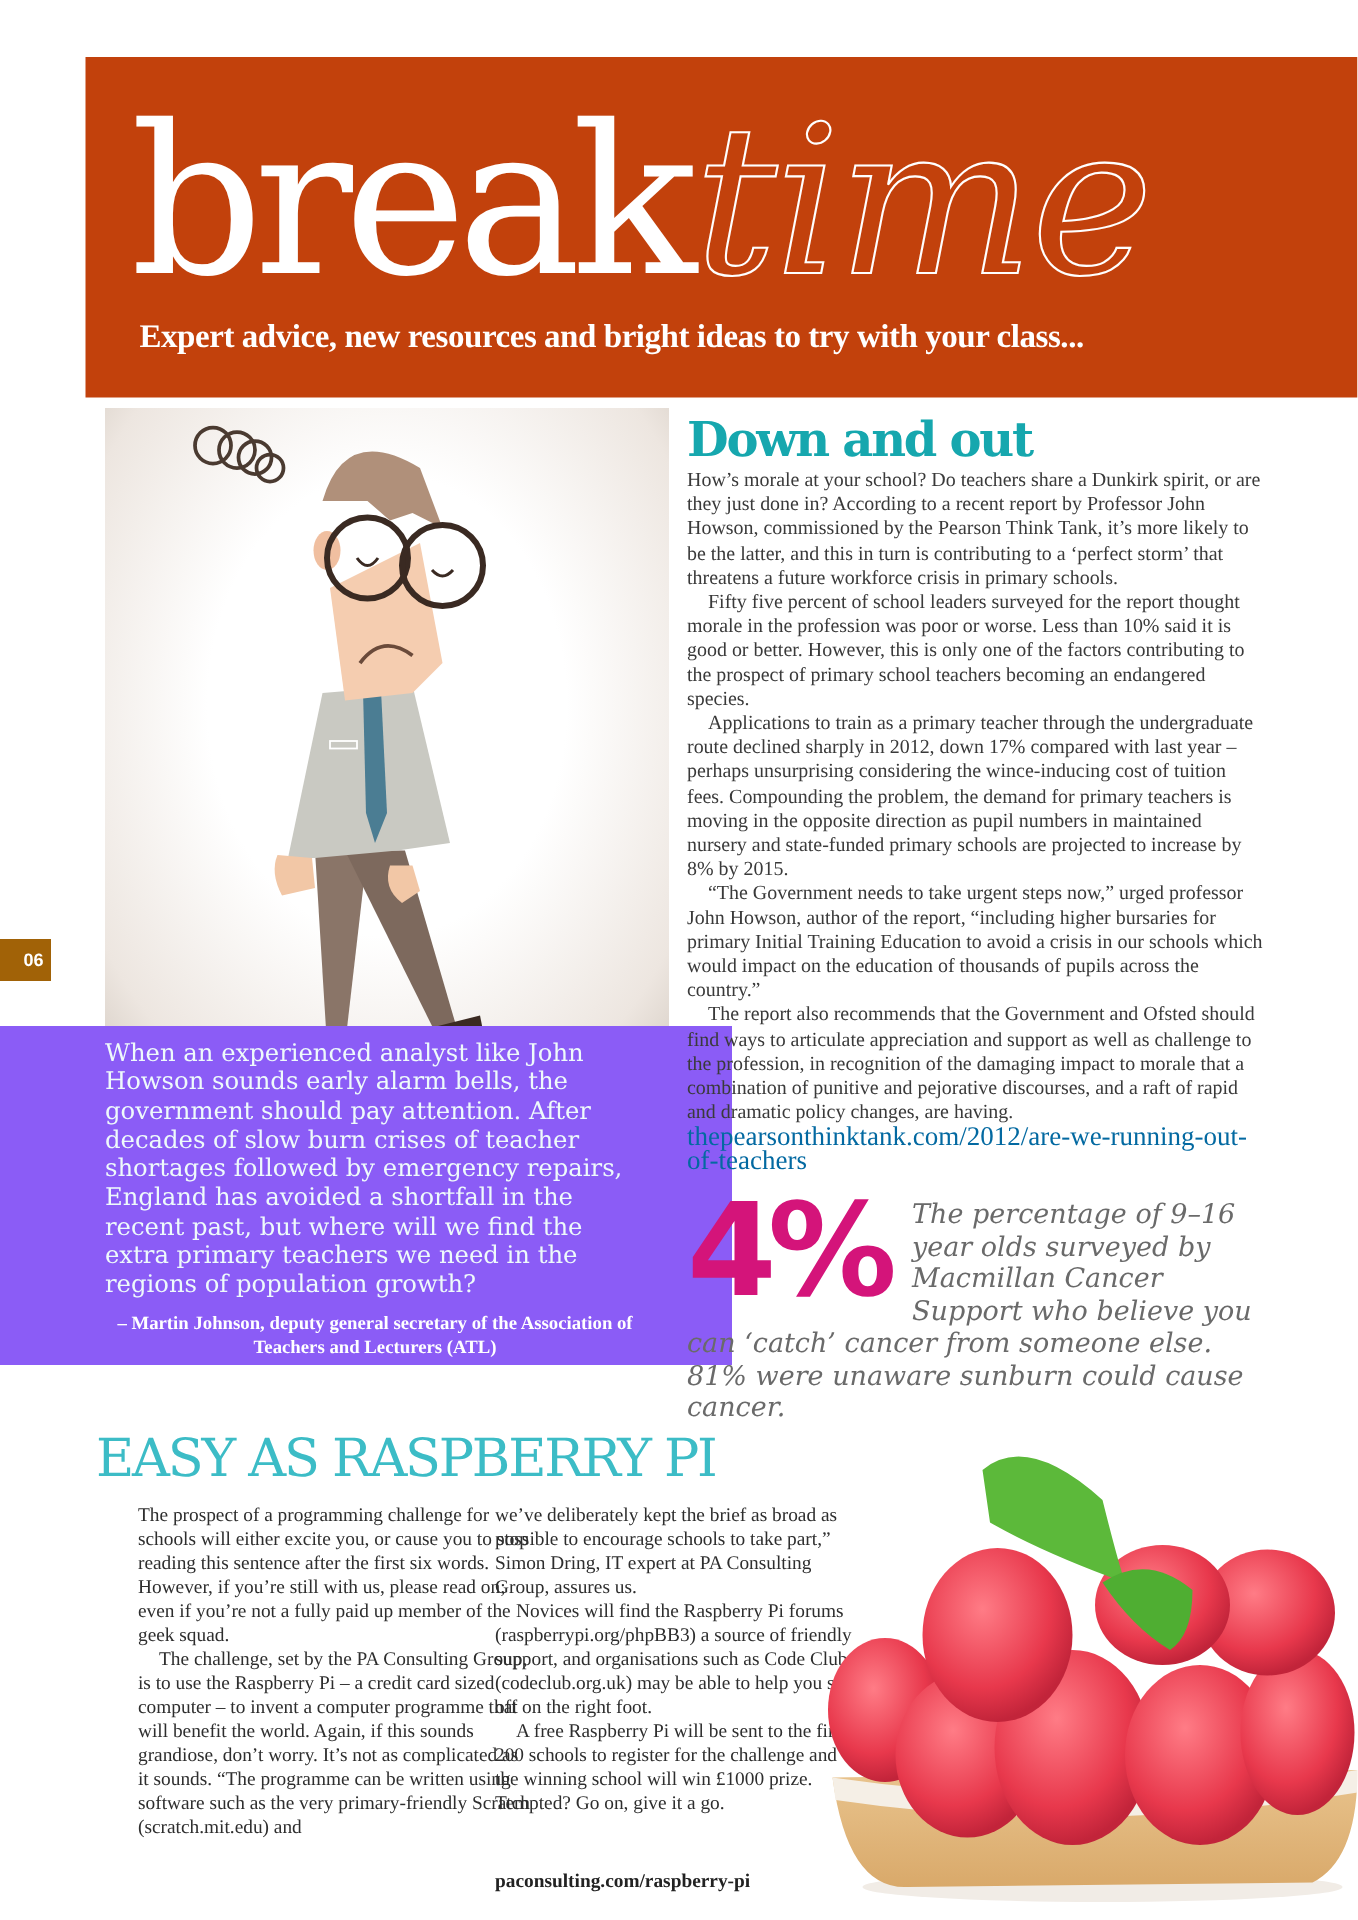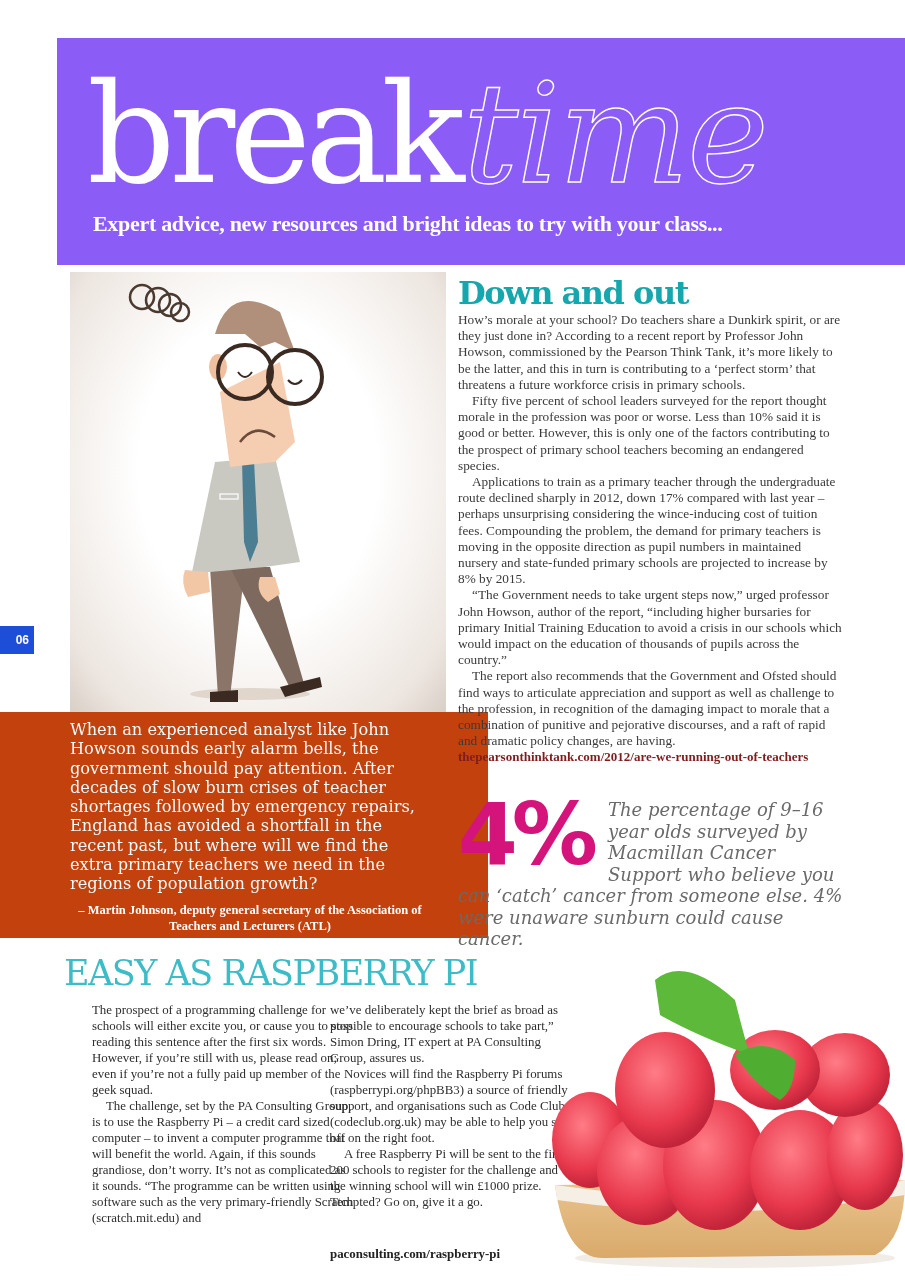--- a/index.html
+++ b/index.html
@@ -1,37 +1,37 @@
 <!DOCTYPE html>
 <html><head>
 <meta charset="utf-8">
 <style>
   * { box-sizing: border-box; margin: 0; padding: 0; }
   html, body { width: 905px; height: 1280px; background: #ffffff; overflow: hidden; }
   body { position: relative; font-family: "DejaVu Serif", serif; color: #3a3a3a; }
 
-  .banner { position: absolute; left: 57px; top: 38px; width: 848px; height: 227px; background: #8b5cf6; }
+  .banner { position: absolute; left: 57px; top: 38px; width: 848px; height: 227px; background: #c2410c; }
   .banner-title { position: absolute; left: 30px; top: 28px; font-family: "DejaVu Serif", serif; color: #fff; font-size: 138px; line-height: 1; letter-spacing: -6px; white-space: nowrap; }
   .banner-title .b { font-weight: 300; -webkit-text-stroke: 0px; }
   .banner-title .t { font-style: italic; font-weight: 100; color: transparent; -webkit-text-stroke: 1.4px #fff; letter-spacing: -2px; margin-left: 4px; }
   .banner-sub { position: absolute; left: 36px; top: 173px; color: #fff; font-family: "Liberation Serif", serif; font-weight: bold; font-size: 22px; letter-spacing: -0.3px; }
 
   .illustration { position: absolute; left: 70px; top: 272px; width: 376px; height: 440px; background: radial-gradient(ellipse at 50% 45%, #ffffff 45%, #ede6e0 85%, #d8cfc6 100%); overflow: hidden; }
 
-  .quote-box { position: absolute; left: 0; top: 712px; width: 488px; height: 226px; background: #c2410c; }
+  .quote-box { position: absolute; left: 0; top: 684px; width: 488px; height: 226px; background: #8b5cf6; }
   .quote-text { position: absolute; left: 70px; top: 8px; width: 360px; color: #eefafb; font-family: "DejaVu Serif", serif; font-weight: 300; font-size: 16.2px; line-height: 19.3px; }
   .quote-attr { position: absolute; left: 70px; top: 190px; width: 360px; color: #ffffff; font-family: "Liberation Serif", serif; font-weight: bold; font-size: 12.5px; line-height: 16px; text-align: center; }
 
-  .page-num { position: absolute; left: 0; top: 626px; width: 34px; height: 28px; background: #1d4ed8; color: #fff; font-family: "Liberation Sans", sans-serif; font-weight: bold; font-size: 12px; text-align: right; padding-right: 5px; line-height: 28px; }
+  .page-num { position: absolute; left: 0; top: 626px; width: 34px; height: 28px; background: #a16207; color: #fff; font-family: "Liberation Sans", sans-serif; font-weight: bold; font-size: 12px; text-align: right; padding-right: 5px; line-height: 28px; }
 
   .article { position: absolute; left: 458px; top: 274px; width: 385px; }
   .article h1 { font-family: "DejaVu Serif", serif; font-weight: bold; font-size: 32px; color: #16a7ae; letter-spacing: -1.5px; line-height: 38px; }
   .article p { font-family: "Liberation Serif", serif; font-size: 13.3px; line-height: 16.2px; color: #3a3a3a; }
   .article p.indent { text-indent: 14px; }
-  .article .link { font-family: "Liberation Serif", serif; font-weight: bold; font-size: 13px; color: #7f1d1d; line-height: 16px; }
+  .article .link { font-family: "Liberation Serif", serif; font-weight: normal; font-size: 18px; color: #0369a1; line-height: 16px; }
 
   .stat { position: absolute; left: 458px; top: 795px; width: 390px; }
   .stat-num { float: left; font-family: "DejaVu Sans", sans-serif; font-weight: bold; font-size: 86px; line-height: 74px; color: #d4147a; letter-spacing: -6px; margin-right: 16px; margin-top: 2px; }
   .stat-text { font-family: "DejaVu Serif", serif; font-style: italic; font-weight: 300; font-size: 18px; line-height: 21.5px; color: #6a6a6a; padding-top: 4px; }
 
   .section2-title { position: absolute; left: 64px; top: 953px; font-family: "DejaVu Serif", serif; font-weight: 200; font-size: 35px; color: #3cbcc6; letter-spacing: -1.5px; line-height: 40px; }
   .col { position: absolute; font-family: "Liberation Serif", serif; font-size: 12.9px; line-height: 16px; color: #2e2e2e; }
   .col p.indent { text-indent: 14px; }
   .col1 { left: 64px; top: 1002px; width: 262px; margin-left: 28px; }
   .col2 { left: 330px; top: 1002px; width: 240px; }
@@ -97,21 +97,21 @@
   <p>How’s morale at your school? Do teachers share a Dunkirk spirit, or are they just done in? According to a recent report by Professor John Howson, commissioned by the Pearson Think Tank, it’s more likely to be the latter, and this in turn is contributing to a ‘perfect storm’ that threatens a future workforce crisis in primary schools.</p>
   <p class="indent">Fifty five percent of school leaders surveyed for the report thought morale in the profession was poor or worse. Less than 10% said it is good or better. However, this is only one of the factors contributing to the prospect of primary school teachers becoming an endangered species.</p>
   <p class="indent">Applications to train as a primary teacher through the undergraduate route declined sharply in 2012, down 17% compared with last year – perhaps unsurprising considering the wince-inducing cost of tuition fees. Compounding the problem, the demand for primary teachers is moving in the opposite direction as pupil numbers in maintained nursery and state-funded primary schools are projected to increase by 8% by 2015.</p>
   <p class="indent">“The Government needs to take urgent steps now,” urged professor John Howson, author of the report, “including higher bursaries for primary Initial Training Education to avoid a crisis in our schools which would impact on the education of thousands of pupils across the country.”</p>
   <p class="indent">The report also recommends that the Government and Ofsted should find ways to articulate appreciation and support as well as challenge to the profession, in recognition of the damaging impact to morale that a combination of punitive and pejorative discourses, and a raft of rapid and dramatic policy changes, are having.</p>
   <p class="link">thepearsonthinktank.com/2012/are-we-running-out-of-teachers</p>
 </div>
 
 <div class="stat">
   <div class="stat-num">4%</div>
-  <p class="stat-text">The percentage of 9–16 year olds surveyed by Macmillan Cancer Support who believe you can ‘catch’ cancer from someone else. 4% were unaware sunburn could cause cancer.</p>
+  <p class="stat-text">The percentage of 9–16 year olds surveyed by Macmillan Cancer Support who believe you can ‘catch’ cancer from someone else. 81% were unaware sunburn could cause cancer.</p>
 </div>
 
 <div class="section2-title">EASY AS RASPBERRY PI</div>
 
 <div class="col col1">
   <p>The prospect of a programming challenge for schools will either excite you, or cause you to stop reading this sentence after the first six words. However, if you’re still with us, please read on; even if you’re not a fully paid up member of the geek squad.</p>
   <p class="indent">The challenge, set by the PA Consulting Group, is to use the Raspberry Pi – a credit card sized computer – to invent a computer programme that will benefit the world. Again, if this sounds grandiose, don’t worry. It’s not as complicated as it sounds. “The programme can be written using software such as the very primary-friendly Scratch (scratch.mit.edu) and</p>
 </div>
 
 <div class="col col2">

